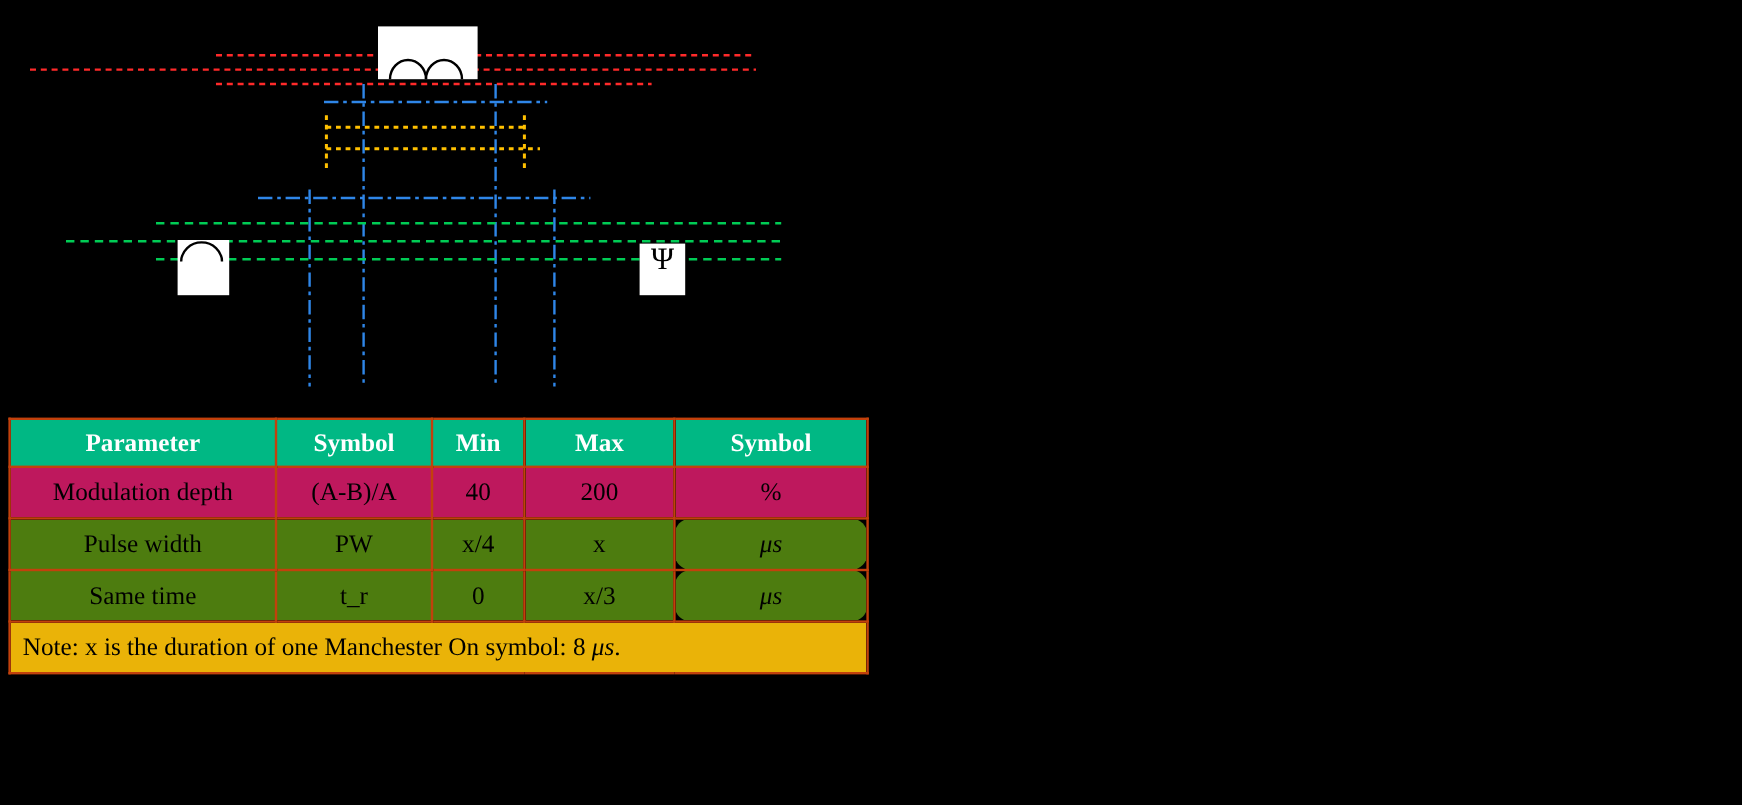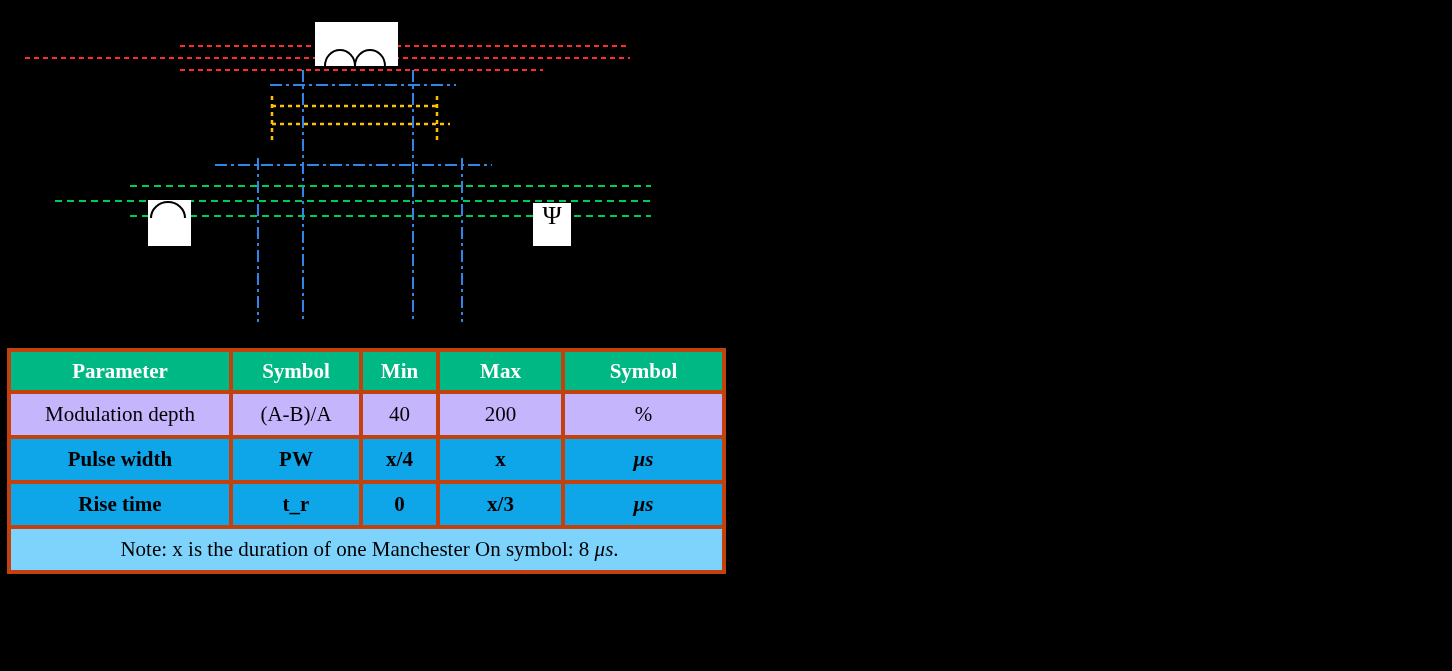--- a/index.html
+++ b/index.html
@@ -31,42 +31,42 @@
     left: 7px;
     top: 348px;
     width: 715px;
     border-collapse: collapse;
     table-layout: fixed;
     font-family: "Liberation Serif", serif;
     font-size: 21px;
     color: #000;
   }
   .spec-table th, .spec-table td {
-    border: 4px solid #c2410c;
+    border: 2px solid #c2410c;
     text-align: center;
     padding: 0 4px;
     height: 41px;
     overflow: hidden;
     white-space: nowrap;
   }
   .spec-table thead th {
     background: #00B884;
     color: #fff;
     font-weight: bold;
     height: 38px;
     font-size: 21px;
   }
-  .spec-table tr.row-odd td  { background: #c4b5fd; }
-  .spec-table tr.row-even td { background: #0ea5e9; font-weight: bold; }
+  .spec-table tr.row-odd td  { background: #be185d; }
+  .spec-table tr.row-even td { background: #4d7c0f; }
   .spec-table td.note-cell {
-    text-align: center;
+    text-align: left;
     padding-left: 10px;
-    background: #7dd3fc;
+    background: #eab308;
   }
-  .italic { font-style: italic; }
+  .italic { font-style: italic; border-radius: 14px; }
 </style>
 </head>
 <body>
 
 <div class="stage">
 
   <div class="diagram-wrap">
     <svg width="700" height="340" viewBox="0 0 700 340">
 
       <g stroke="#FF2A2A" stroke-width="2" stroke-dasharray="5 4" fill="none">
@@ -141,21 +141,21 @@
         <td>%</td>
       </tr>
       <tr class="row-even">
         <td>Pulse width</td>
         <td>PW</td>
         <td>x/4</td>
         <td>x</td>
         <td class="italic">μs</td>
       </tr>
       <tr class="row-even">
-        <td>Rise time</td>
+        <td>Same time</td>
         <td>t_r</td>
         <td>0</td>
         <td>x/3</td>
         <td class="italic">μs</td>
       </tr>
       <tr>
         <td class="note-cell" colspan="5">
           <span>Note: x is the duration of one Manchester On symbol: 8 </span><span class="italic">μs</span><span>.</span>
         </td>
       </tr>

